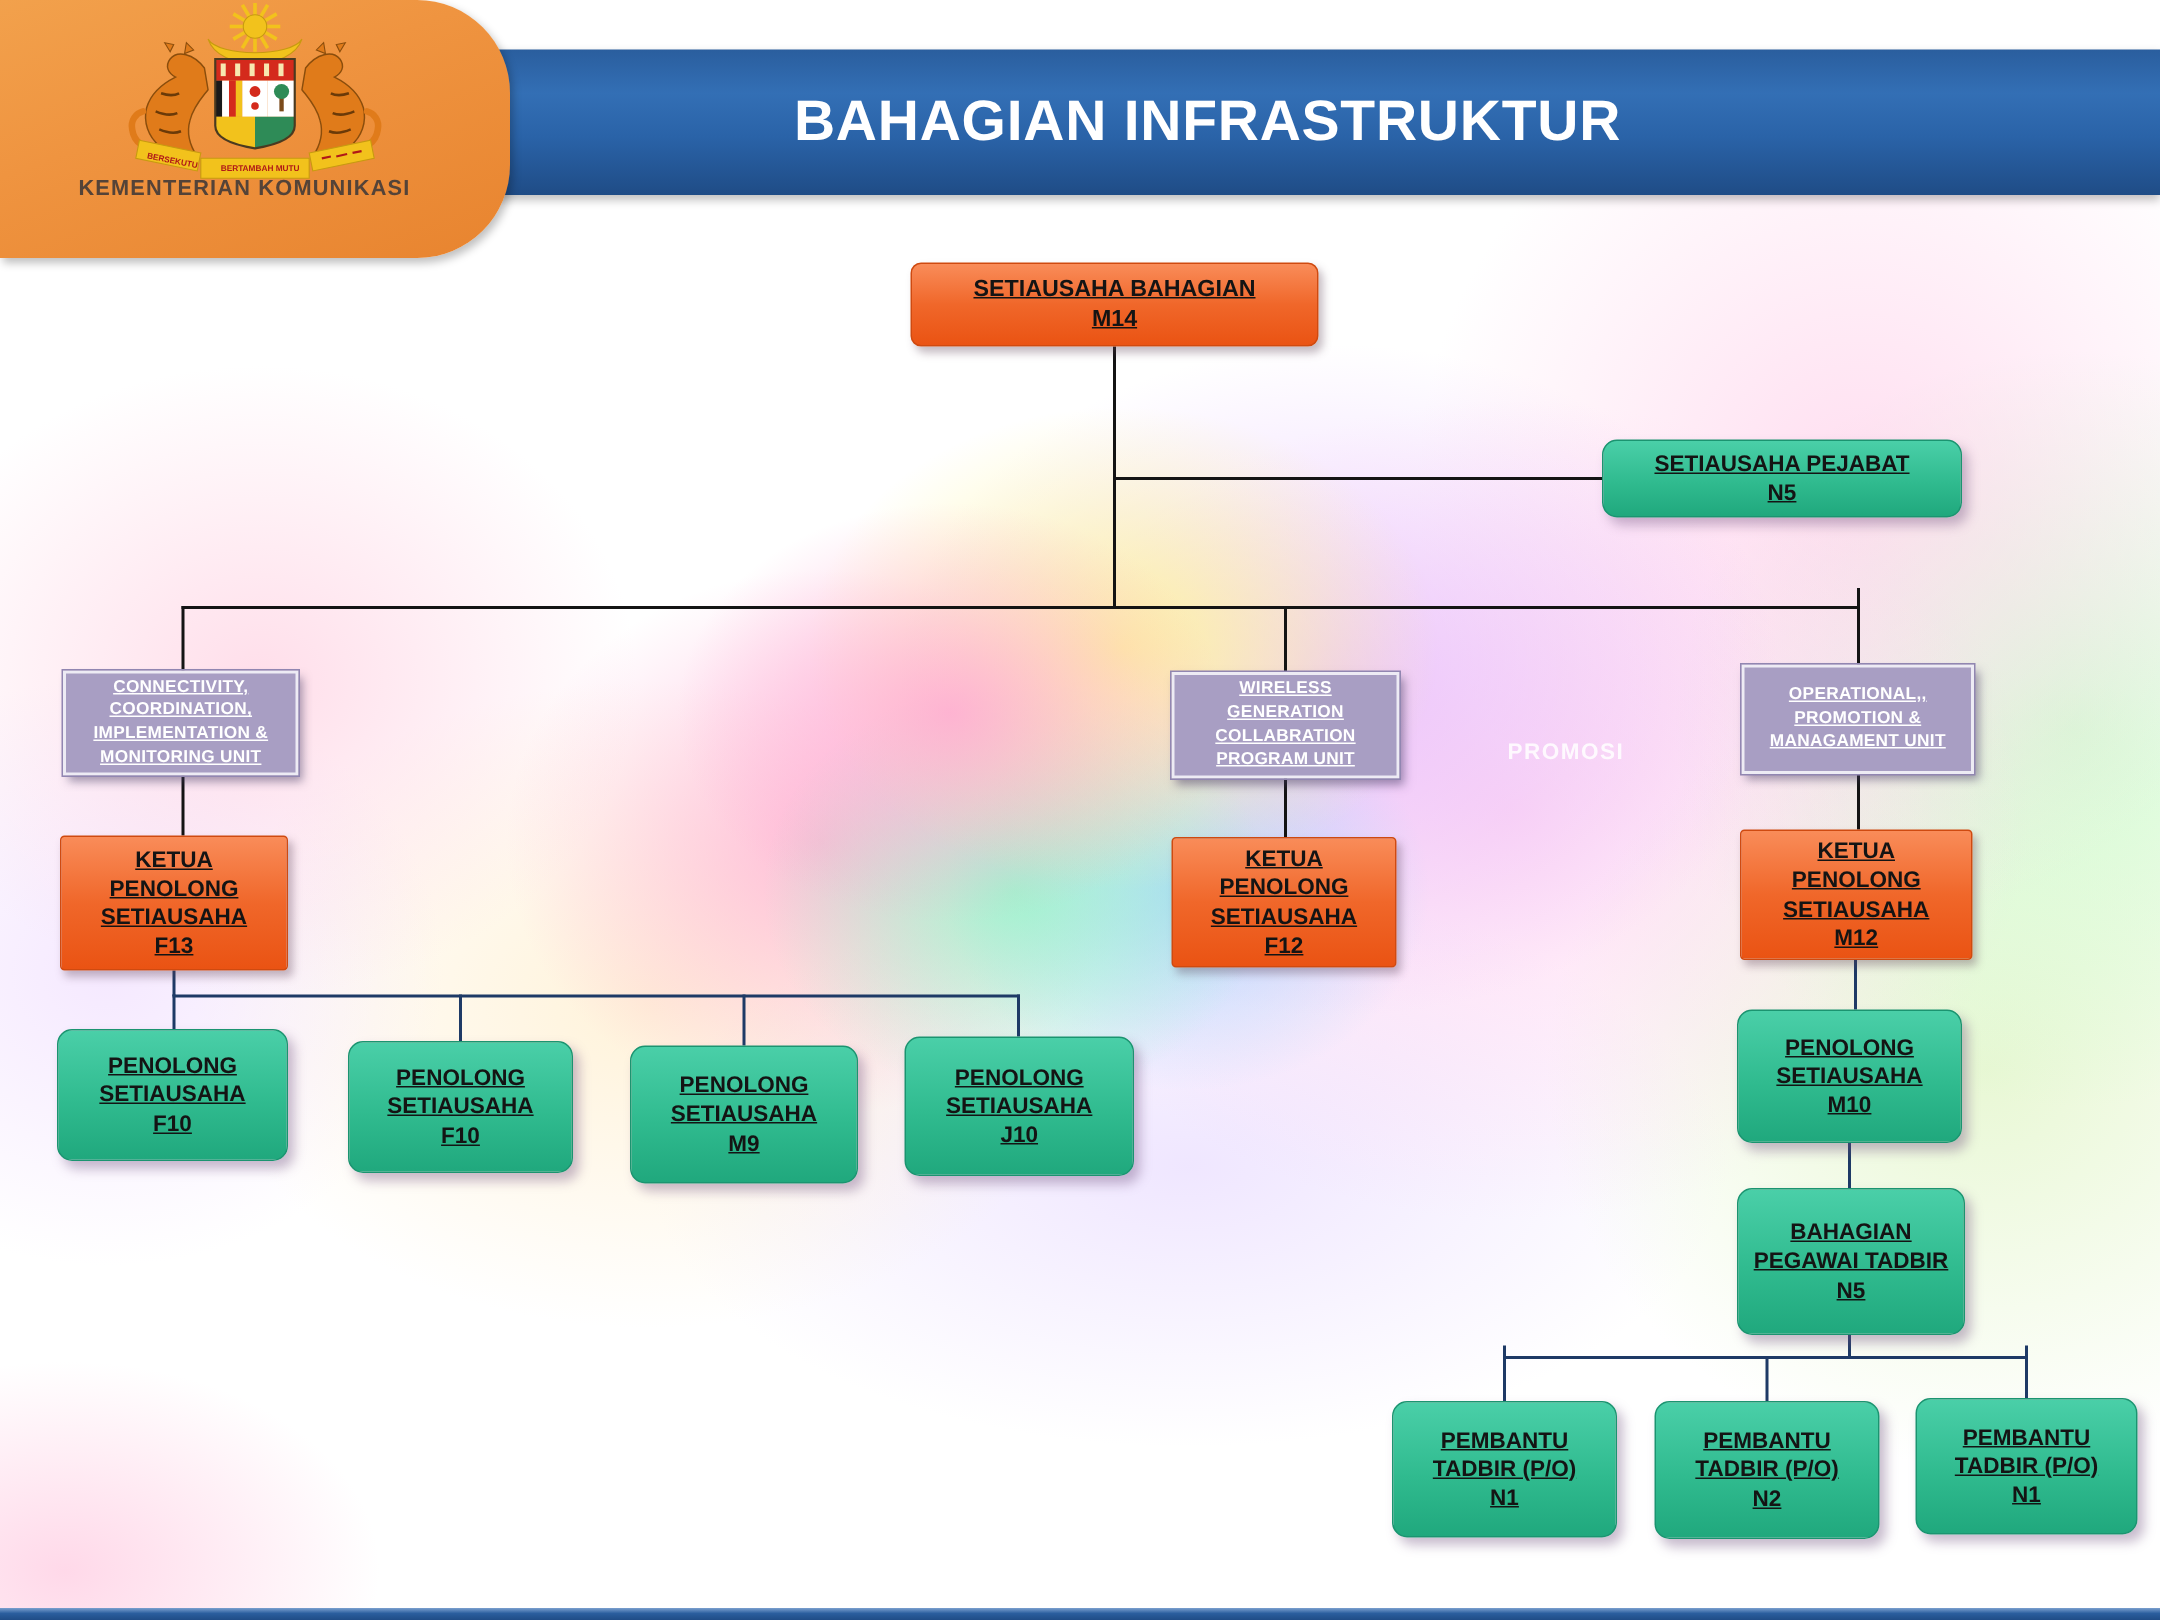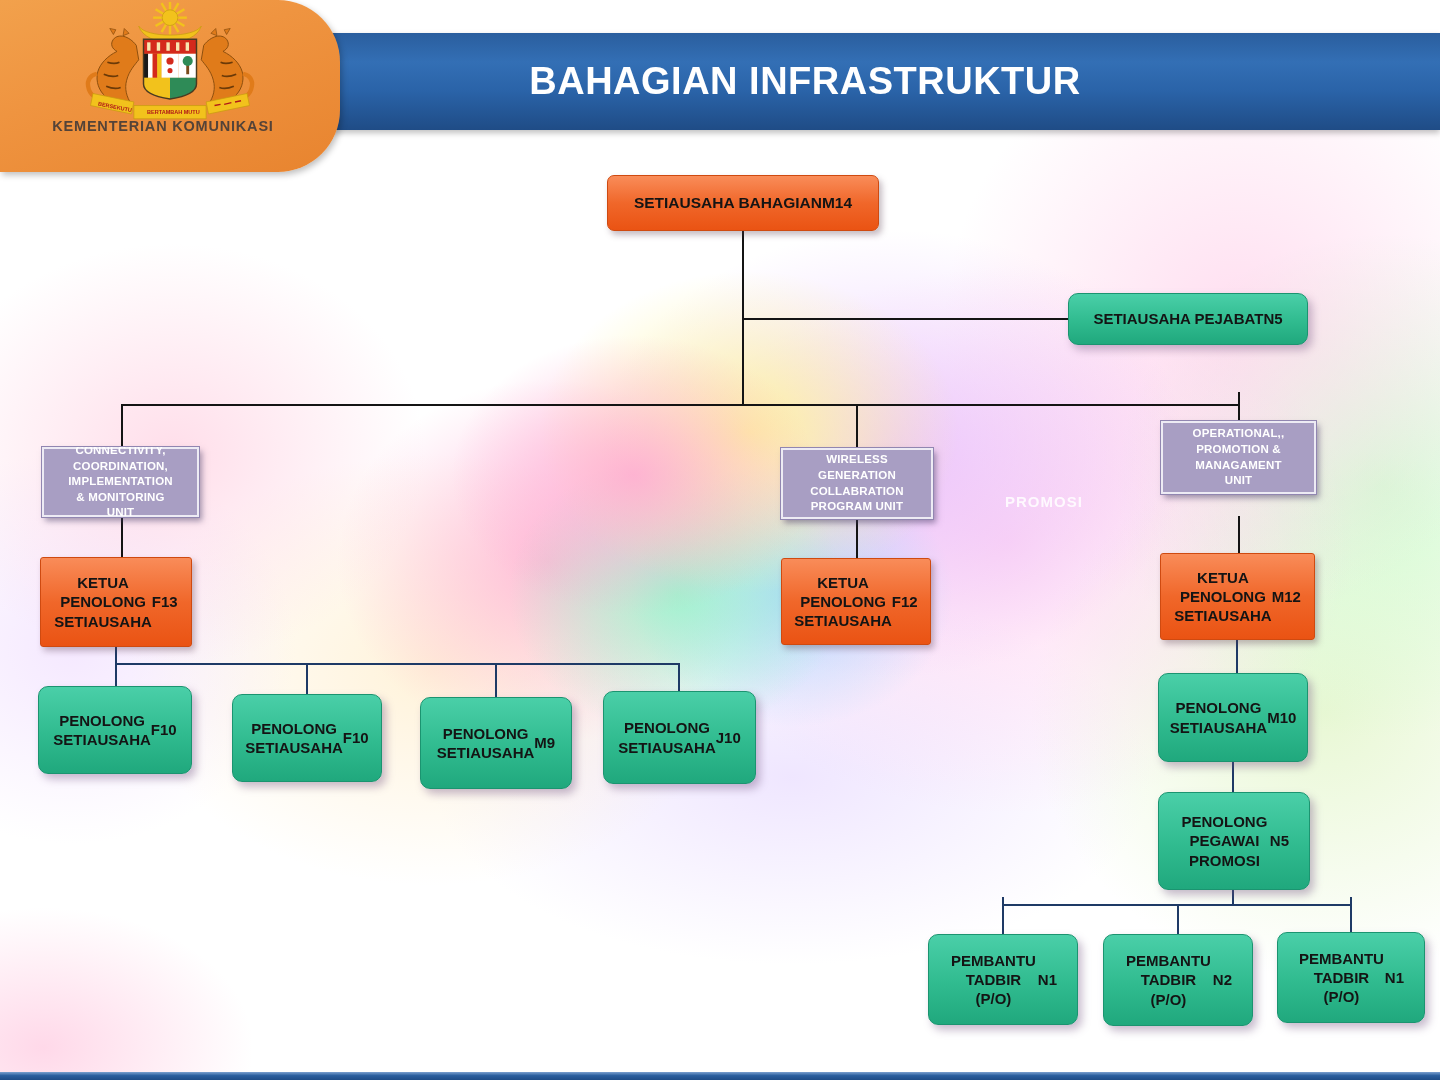--- a/index.html
+++ b/index.html
@@ -47,22 +47,22 @@
     border-radius:0 62px 62px 0;
     box-shadow:2px 3px 6px rgba(0,0,0,.25);
   }
   .logoplate .emblem{position:absolute;left:72px;top:2px;}
   .logoplate .ministry{
     position:absolute;left:0;right:14px;top:118px;text-align:center;
     font-size:14.5px;font-weight:bold;letter-spacing:.8px;color:#544338;
   }
   
   .node{
-    position:absolute;z-index:3;display:flex;flex-direction:row;align-items:center;justify-content:center;
-    text-align:center;font-weight:bold;color:#141414;font-size:15px;line-height:1.28;padding:4px 20px;box-sizing:border-box;
+    position:absolute;z-index:3;display:flex;flex-direction:column;align-items:center;justify-content:center;
+    text-align:center;font-weight:bold;color:#141414;font-size:15px;line-height:1.28;padding:4px 6px;box-sizing:border-box;text-decoration:underline;
   }
   .orange{
     background:linear-gradient(180deg,#f98c59 0%,#f0672a 50%,#ea5313 100%);
     border:1px solid #cf4a10;border-radius:3px;
     box-shadow:3px 4px 6px rgba(90,60,80,.35);
   }
   .orange.big{border-radius:7px;font-size:15.5px;}
   .green{
     background:linear-gradient(180deg,#4acfa8 0%,#30bb8f 55%,#20a87d 100%);
     border:1px solid #1b9470;border-radius:10px;
@@ -71,21 +71,21 @@
   .purple{
     background:#a89ec3;color:#ffffff;font-size:11.5px;line-height:1.35;letter-spacing:.2px;
     border:2px solid #edebf4;outline:1px solid #9186b1;
     box-shadow:3px 4px 6px rgba(70,60,100,.5);
   }
   
   #nd-m14      {left:607px;top:175px;width:272px;height:56px;}
   #nd-pejabat  {left:1068px;top:293px;width:240px;height:52px;}
   #nd-unitL    {left:42px;top:447px;width:157px;height:70px;}
   #nd-unitM    {left:781px;top:448px;width:152px;height:71px;}
-  #nd-unitR    {left:1161px;top:421px;width:155px;height:73px;align-items:center;}
+  #nd-unitR    {left:1161px;top:443px;width:155px;height:73px;align-items:center;}
   #nd-f13      {left:40px;top:557px;width:152px;height:90px;}
   #nd-f12      {left:781px;top:558px;width:150px;height:87px;}
   #nd-m12      {left:1160px;top:553px;width:155px;height:87px;}
   #nd-f10a     {left:38px;top:686px;width:154px;height:88px;}
   #nd-f10b     {left:232px;top:694px;width:150px;height:88px;}
   #nd-m9       {left:420px;top:697px;width:152px;height:92px;}
   #nd-j10      {left:603px;top:691px;width:153px;height:93px;}
   #nd-m10      {left:1158px;top:673px;width:150px;height:89px;}
   #nd-pptn5    {left:1158px;top:792px;width:152px;height:98px;}
   #nd-n1a      {left:928px;top:934px;width:150px;height:91px;}
@@ -272,21 +272,21 @@
 <div class="node green" id="nd-j10">
   <div>PENOLONG SETIAUSAHA</div>
   <div>J10</div>
 </div>
 
 <div class="node green" id="nd-m10">
   <div>PENOLONG SETIAUSAHA</div>
   <div>M10</div>
 </div>
 <div class="node green" id="nd-pptn5">
-  <div>PENOLONG PEGAWAI PROMOSI</div>
+  <div>BAHAGIAN PEGAWAI TADBIR</div>
   <div>N5</div>
 </div>
 
 <div class="node green" id="nd-n1a">
   <div>PEMBANTU TADBIR (P/O)</div>
   <div>N1</div>
 </div>
 <div class="node green" id="nd-n2">
   <div>PEMBANTU TADBIR (P/O)</div>
   <div>N2</div>

